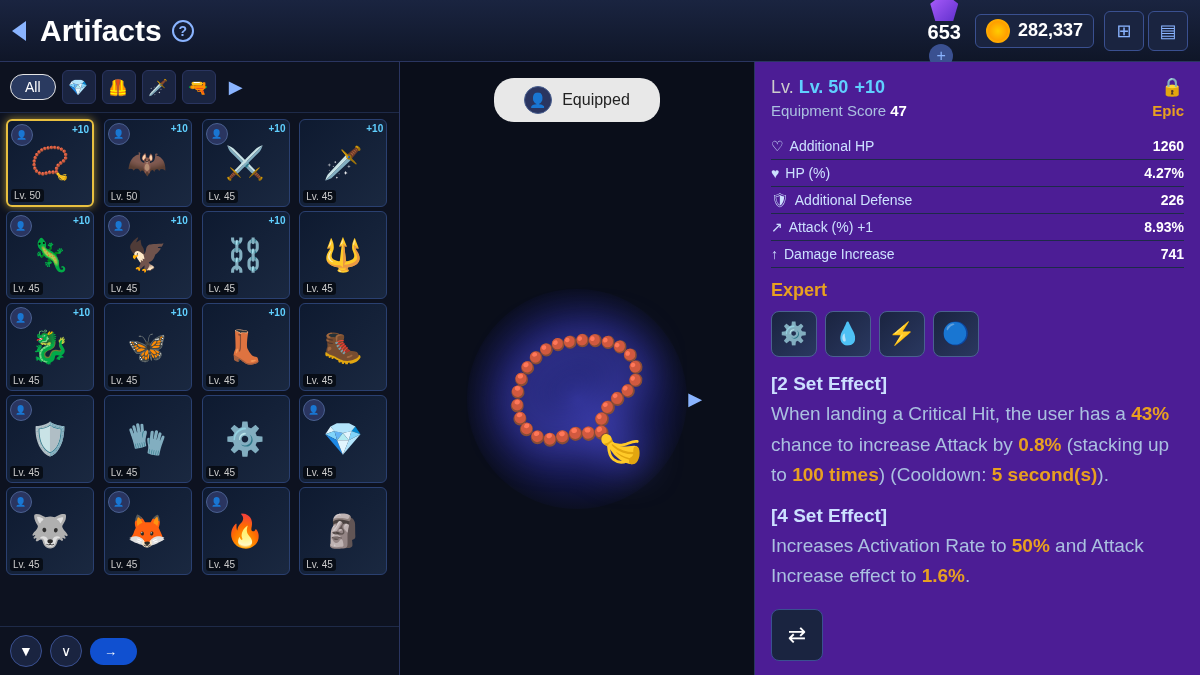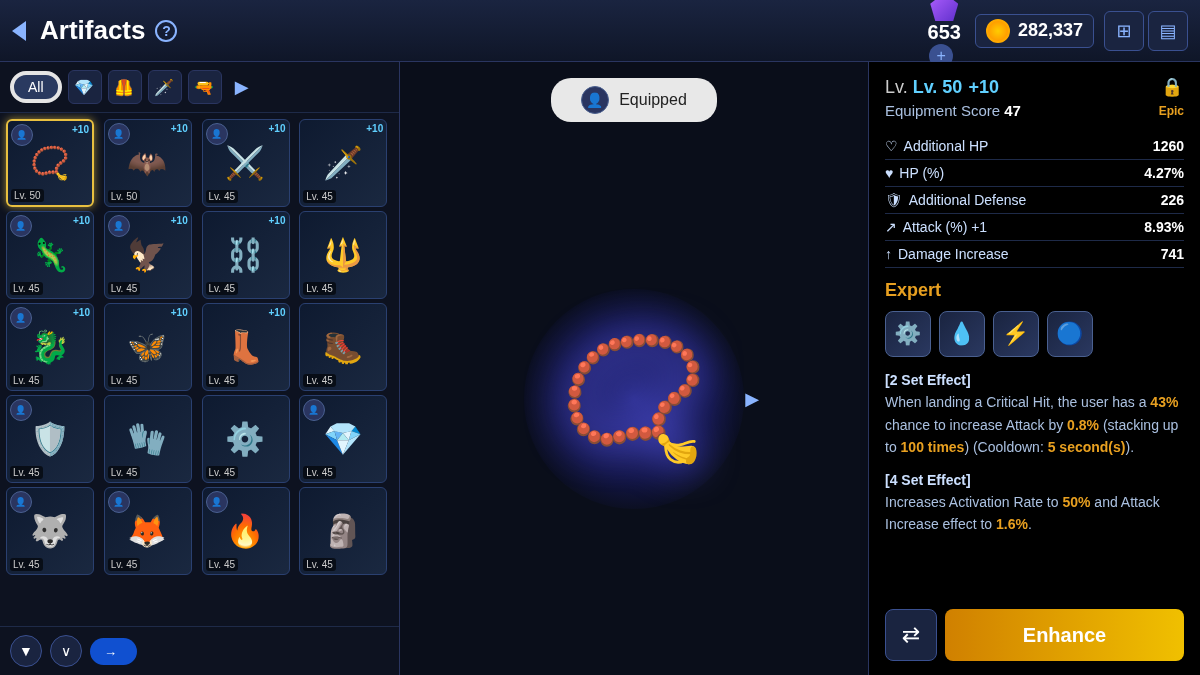--- a/index.html
+++ b/index.html
@@ -28,21 +28,21 @@
       margin-right: 8px;
     }
     .back-arrow {
       width: 0; height: 0;
       border-top: 10px solid transparent;
       border-bottom: 10px solid transparent;
       border-right: 14px solid #8ab4ff;
       margin-right: 6px;
     }
     .header-title {
-      font-size: 26px;
+      font-size: 30px;
       font-weight: bold;
       color: #fff;
       margin-right: 10px;
     }
     .help-icon {
       width: 22px; height: 22px;
       border: 2px solid #8ab4ff;
       border-radius: 50%;
       display: flex; align-items: center; justify-content: center;
       color: #8ab4ff;
@@ -129,21 +129,21 @@
     
     .filter-bar {
       display: flex;
       align-items: center;
       padding: 8px 10px;
       gap: 6px;
       border-bottom: 1px solid #1e2a48;
     }
     .filter-btn-all {
       background: #2a3a60;
-      border: 4px solid #e5e5e5;
+      border: 1px solid #e5e5e5;
       border-radius: 20px;
       padding: 4px 14px;
       color: #fff;
       font-size: 14px;
       cursor: pointer;
     }
     .filter-icon-btn {
       width: 34px; height: 34px;
       background: #1a2440;
       border: 1px solid #2a3560;
@@ -333,22 +333,22 @@
     .artifact-desc {
       padding: 10px 20px 16px;
       font-size: 14px;
       color: #aac0e0;
       text-align: center;
       line-height: 1.5;
     }
 
     
     .right-panel {
-      width: 332px;
-      background: #000000;
+      width: 446px;
+      background: #4c1d95;
       border-left: 1px solid #2a3560;
       padding: 14px 16px;
       display: flex;
       flex-direction: column;
     }
     .artifact-name-row {
       display: flex;
       align-items: center;
       gap: 6px;
       margin-bottom: 4px;
@@ -385,21 +385,21 @@
     }
     .score-label {
       font-size: 15px;
       color: #aac0e0;
     }
     .score-label span {
       color: #fff;
       font-weight: bold;
     }
     .rarity-epic {
-      font-size: 12px;
+      font-size: 15px;
       font-weight: bold;
       color: #e8a020;
     }
     .stat-row {
       display: flex;
       align-items: center;
       justify-content: space-between;
       padding: 5px 0;
       border-bottom: 1px solid #1e2a48;
     }
@@ -431,21 +431,21 @@
     }
     .set-icon-item {
       width: 46px; height: 46px;
       background: linear-gradient(135deg, #1a2440, #2a3860);
       border: 1px solid #4a6090;
       border-radius: 8px;
       display: flex; align-items: center; justify-content: center;
       font-size: 22px;
     }
     .set-effect {
-      font-size: 14px;
+      font-size: 19px;
       color: #aac0e0;
       line-height: 1.6;
       margin-bottom: 10px;
     }
     .set-effect .highlight {
       color: #e8a020;
       font-weight: bold;
     }
     .set-effect .effect-title {
       color: #cce0ff;
@@ -742,17 +742,16 @@
       <div class="set-effect">
         <span class="effect-title">[4 Set Effect]</span><br>
         Increases Activation Rate to <span class="highlight">50%</span> and Attack Increase effect to <span class="highlight">1.6%</span>.
       </div>
     </div>
 
     <div class="bottom-actions">
       <div class="transfer-btn">
         <span>⇄</span>
       </div>
-      <button class="enhance-btn">Enhance</button>
     </div>
   </div>
 
 </div>
 
 </body></html>

